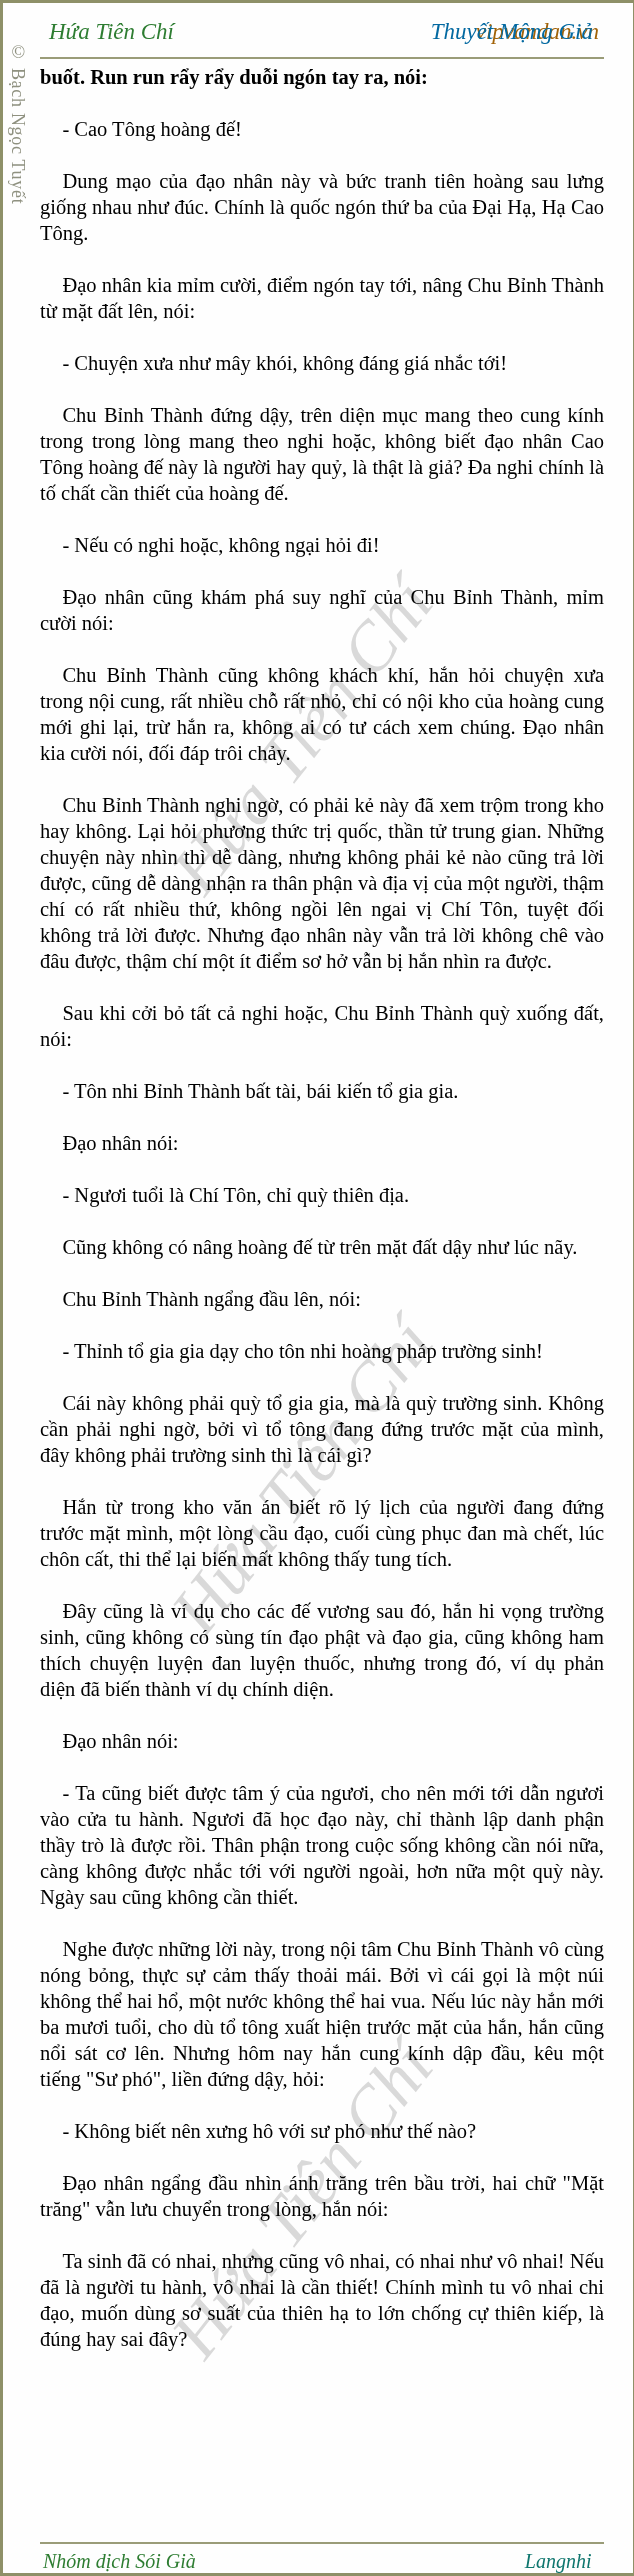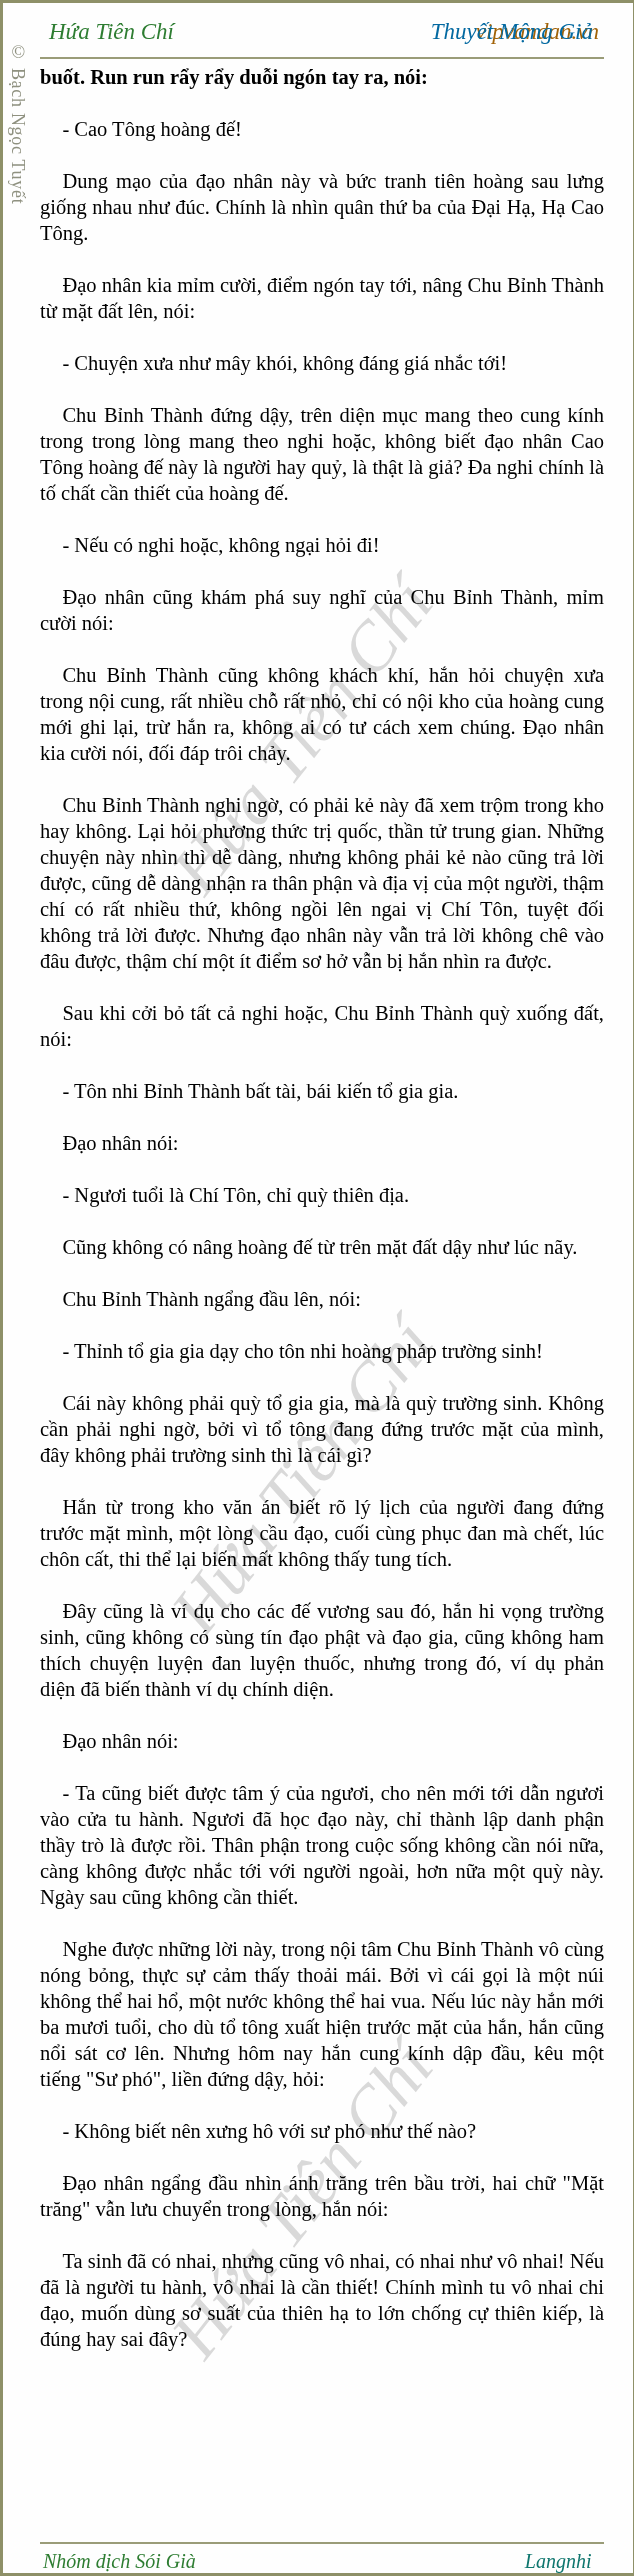--- a/index.html
+++ b/index.html
@@ -62,21 +62,21 @@
 
   <div class="side-copyright">© Bạch Ngọc Tuyết</div>
 
   <div class="watermark" style="left:112px; top:694px;">Hứa Tiên Chí</div>
   <div class="watermark" style="left:112px; top:1434px;">Hứa Tiên Chí</div>
   <div class="watermark" style="left:112px; top:2158px;">Hứa Tiên Chí</div>
 
   <div class="content">
     <p class="first">buốt. Run run rẩy rẩy duỗi ngón tay ra, nói:</p>
     <p>- Cao Tông hoàng đế!</p>
-    <p>Dung mạo của đạo nhân này và bức tranh tiên hoàng sau lưng giống nhau như đúc. Chính là nhìn quân thứ ba của Đại Hạ, Hạ Cao Tông.</p>
+    <p>Dung mạo của đạo nhân này và bức tranh tiên hoàng sau lưng giống nhau như đúc. Chính là quốc ngón thứ ba của Đại Hạ, Hạ Cao Tông.</p>
     <p>Đạo nhân kia mỉm cười, điểm ngón tay tới, nâng Chu Bỉnh Thành từ mặt đất lên, nói:</p>
     <p>- Chuyện xưa như mây khói, không đáng giá nhắc tới!</p>
     <p>Chu Bỉnh Thành đứng dậy, trên diện mục mang theo cung kính trong trong lòng mang theo nghi hoặc, không biết đạo nhân Cao Tông hoàng đế này là người hay quỷ, là thật là giả? Đa nghi chính là tố chất cần thiết của hoàng đế.</p>
     <p>- Nếu có nghi hoặc, không ngại hỏi đi!</p>
     <p>Đạo nhân cũng khám phá suy nghĩ của Chu Bỉnh Thành, mỉm cười nói:</p>
     <p>Chu Bỉnh Thành cũng không khách khí, hắn hỏi chuyện xưa trong nội cung, rất nhiều chỗ rất nhỏ, chỉ có nội kho của hoàng cung mới ghi lại, trừ hắn ra, không ai có tư cách xem chúng. Đạo nhân kia cười nói, đối đáp trôi chảy.</p>
     <p>Chu Bỉnh Thành nghi ngờ, có phải kẻ này đã xem trộm trong kho hay không. Lại hỏi phương thức trị quốc, thần tử trung gian. Những chuyện này nhìn thì dễ dàng, nhưng không phải kẻ nào cũng trả lời được, cũng dễ dàng nhận ra thân phận và địa vị của một người, thậm chí có rất nhiều thứ, không ngồi lên ngai vị Chí Tôn, tuyệt đối không trả lời được. Nhưng đạo nhân này vẫn trả lời không chê vào đâu được, thậm chí một ít điểm sơ hở vẫn bị hắn nhìn ra được.</p>
     <p>Sau khi cởi bỏ tất cả nghi hoặc, Chu Bỉnh Thành quỳ xuống đất, nói:</p>
     <p>- Tôn nhi Bỉnh Thành bất tài, bái kiến tổ gia gia.</p>
     <p>Đạo nhân nói:</p>

